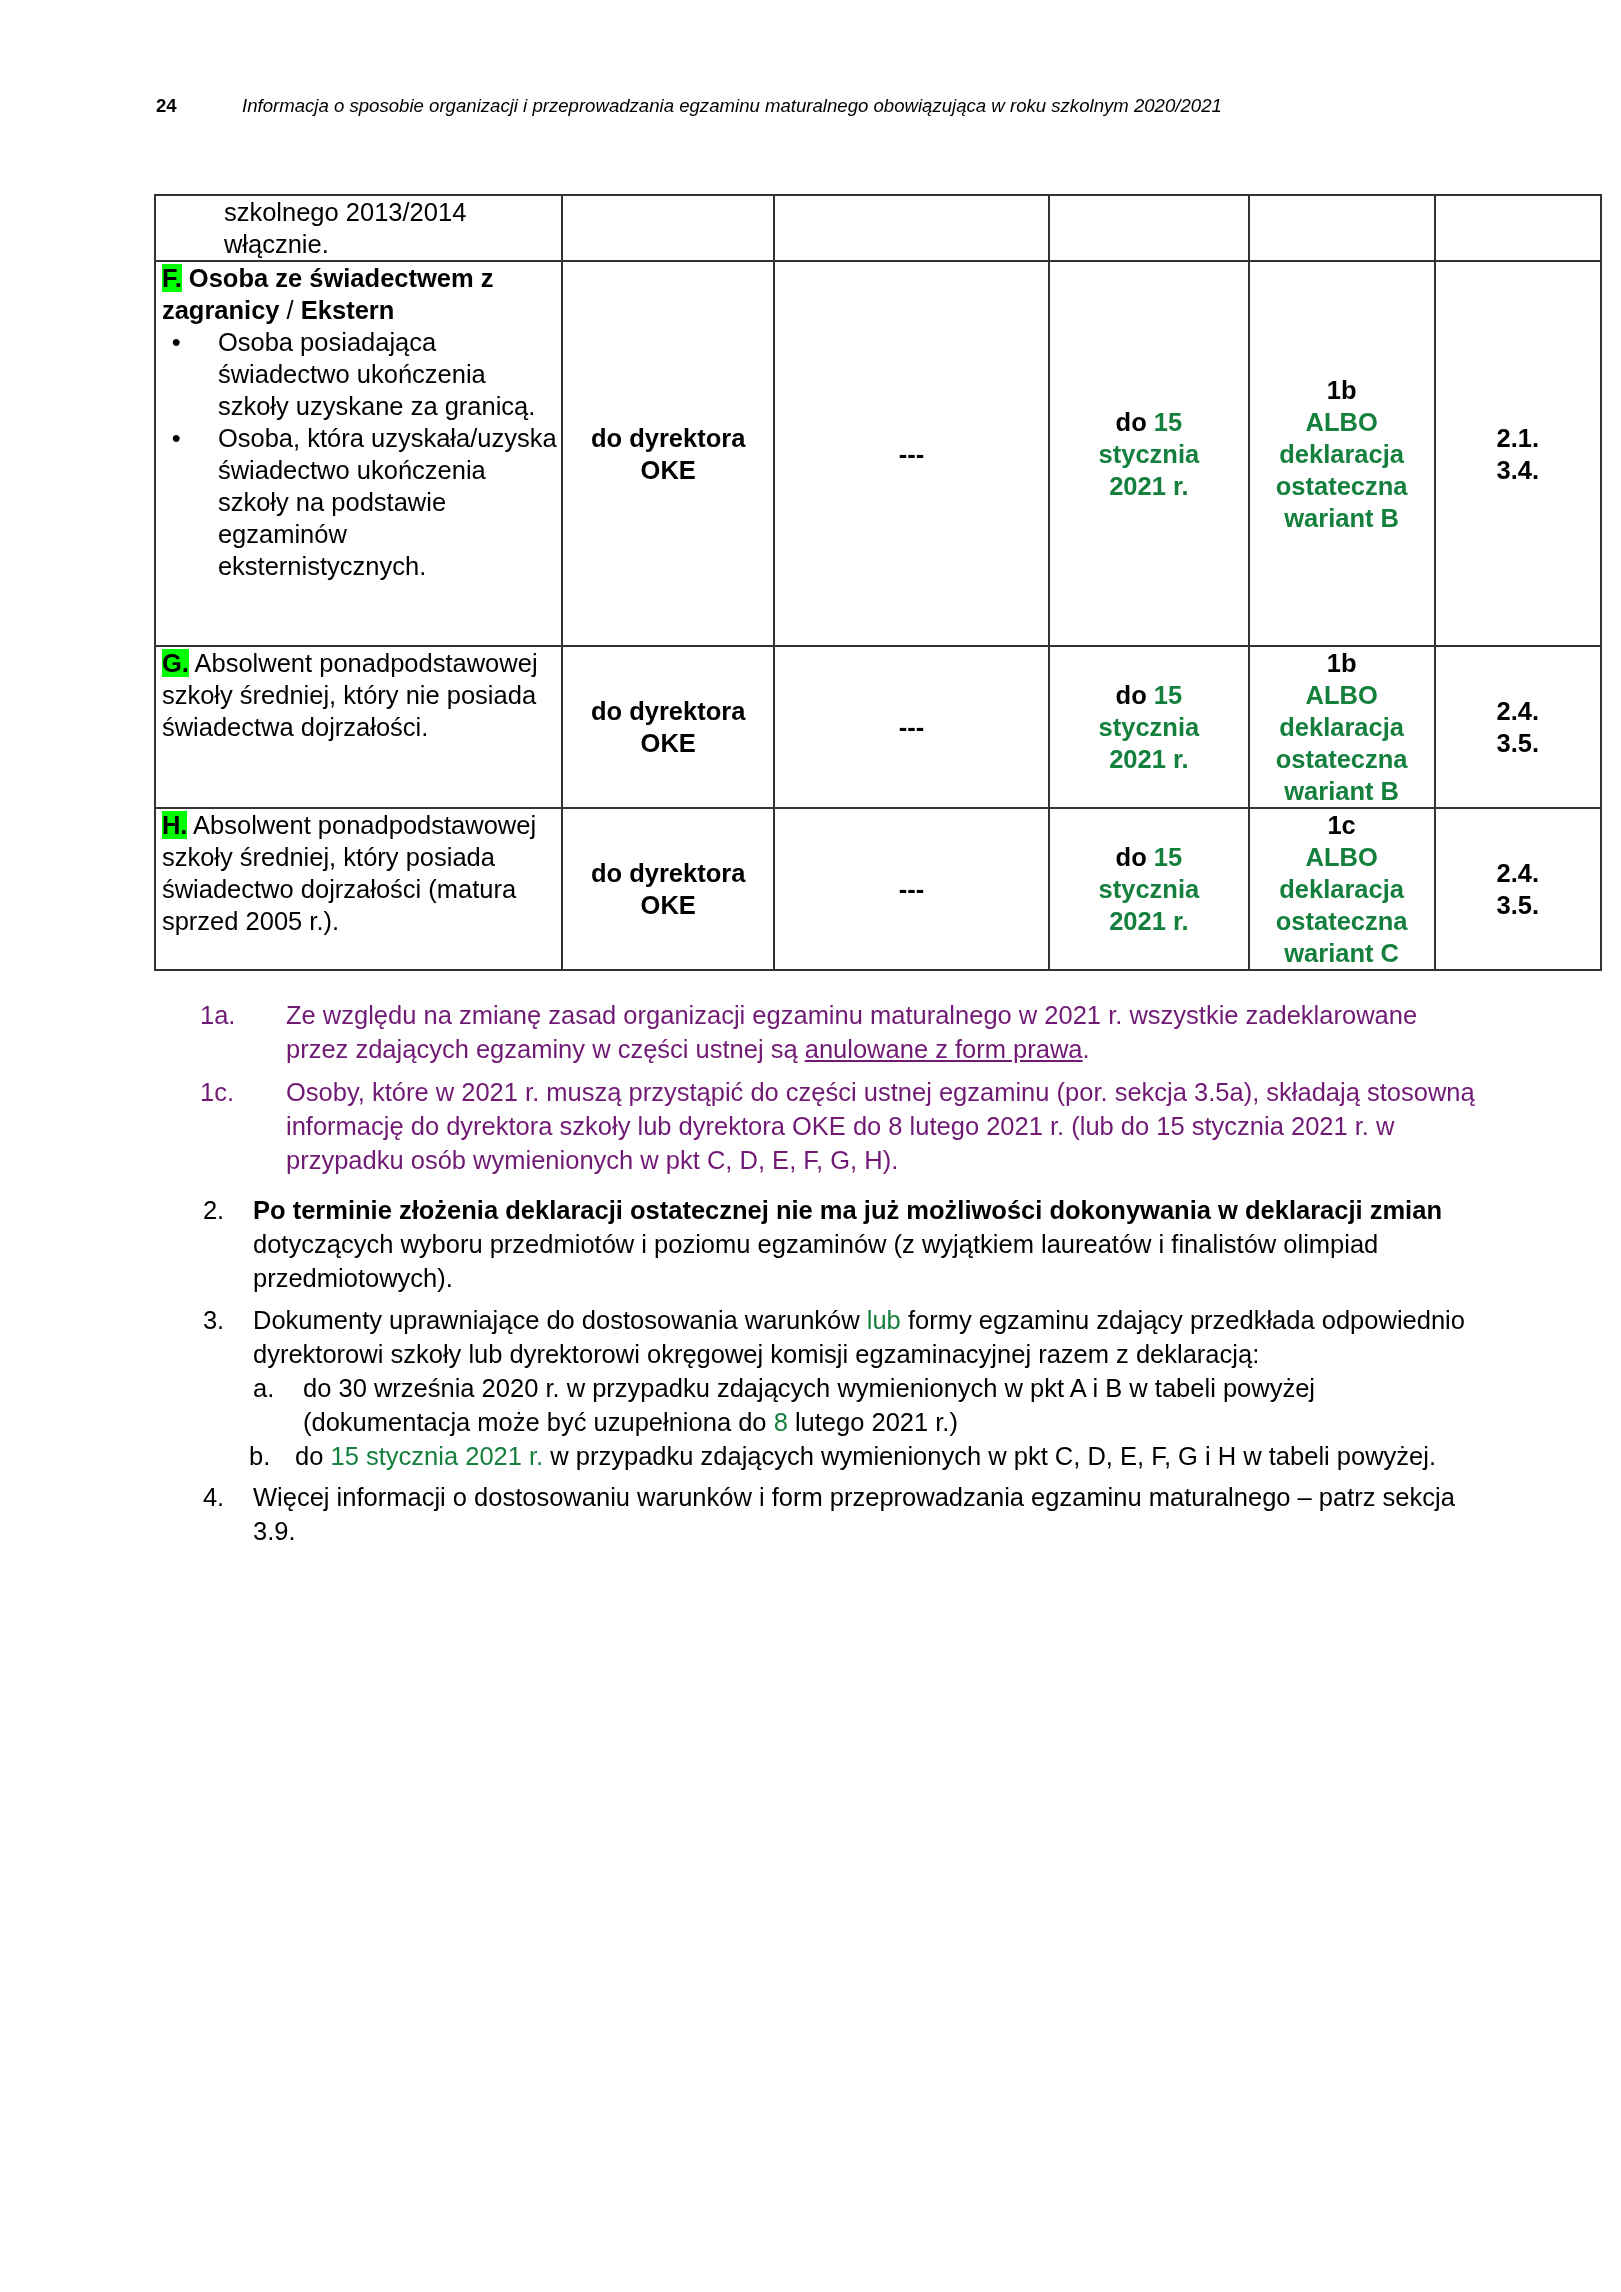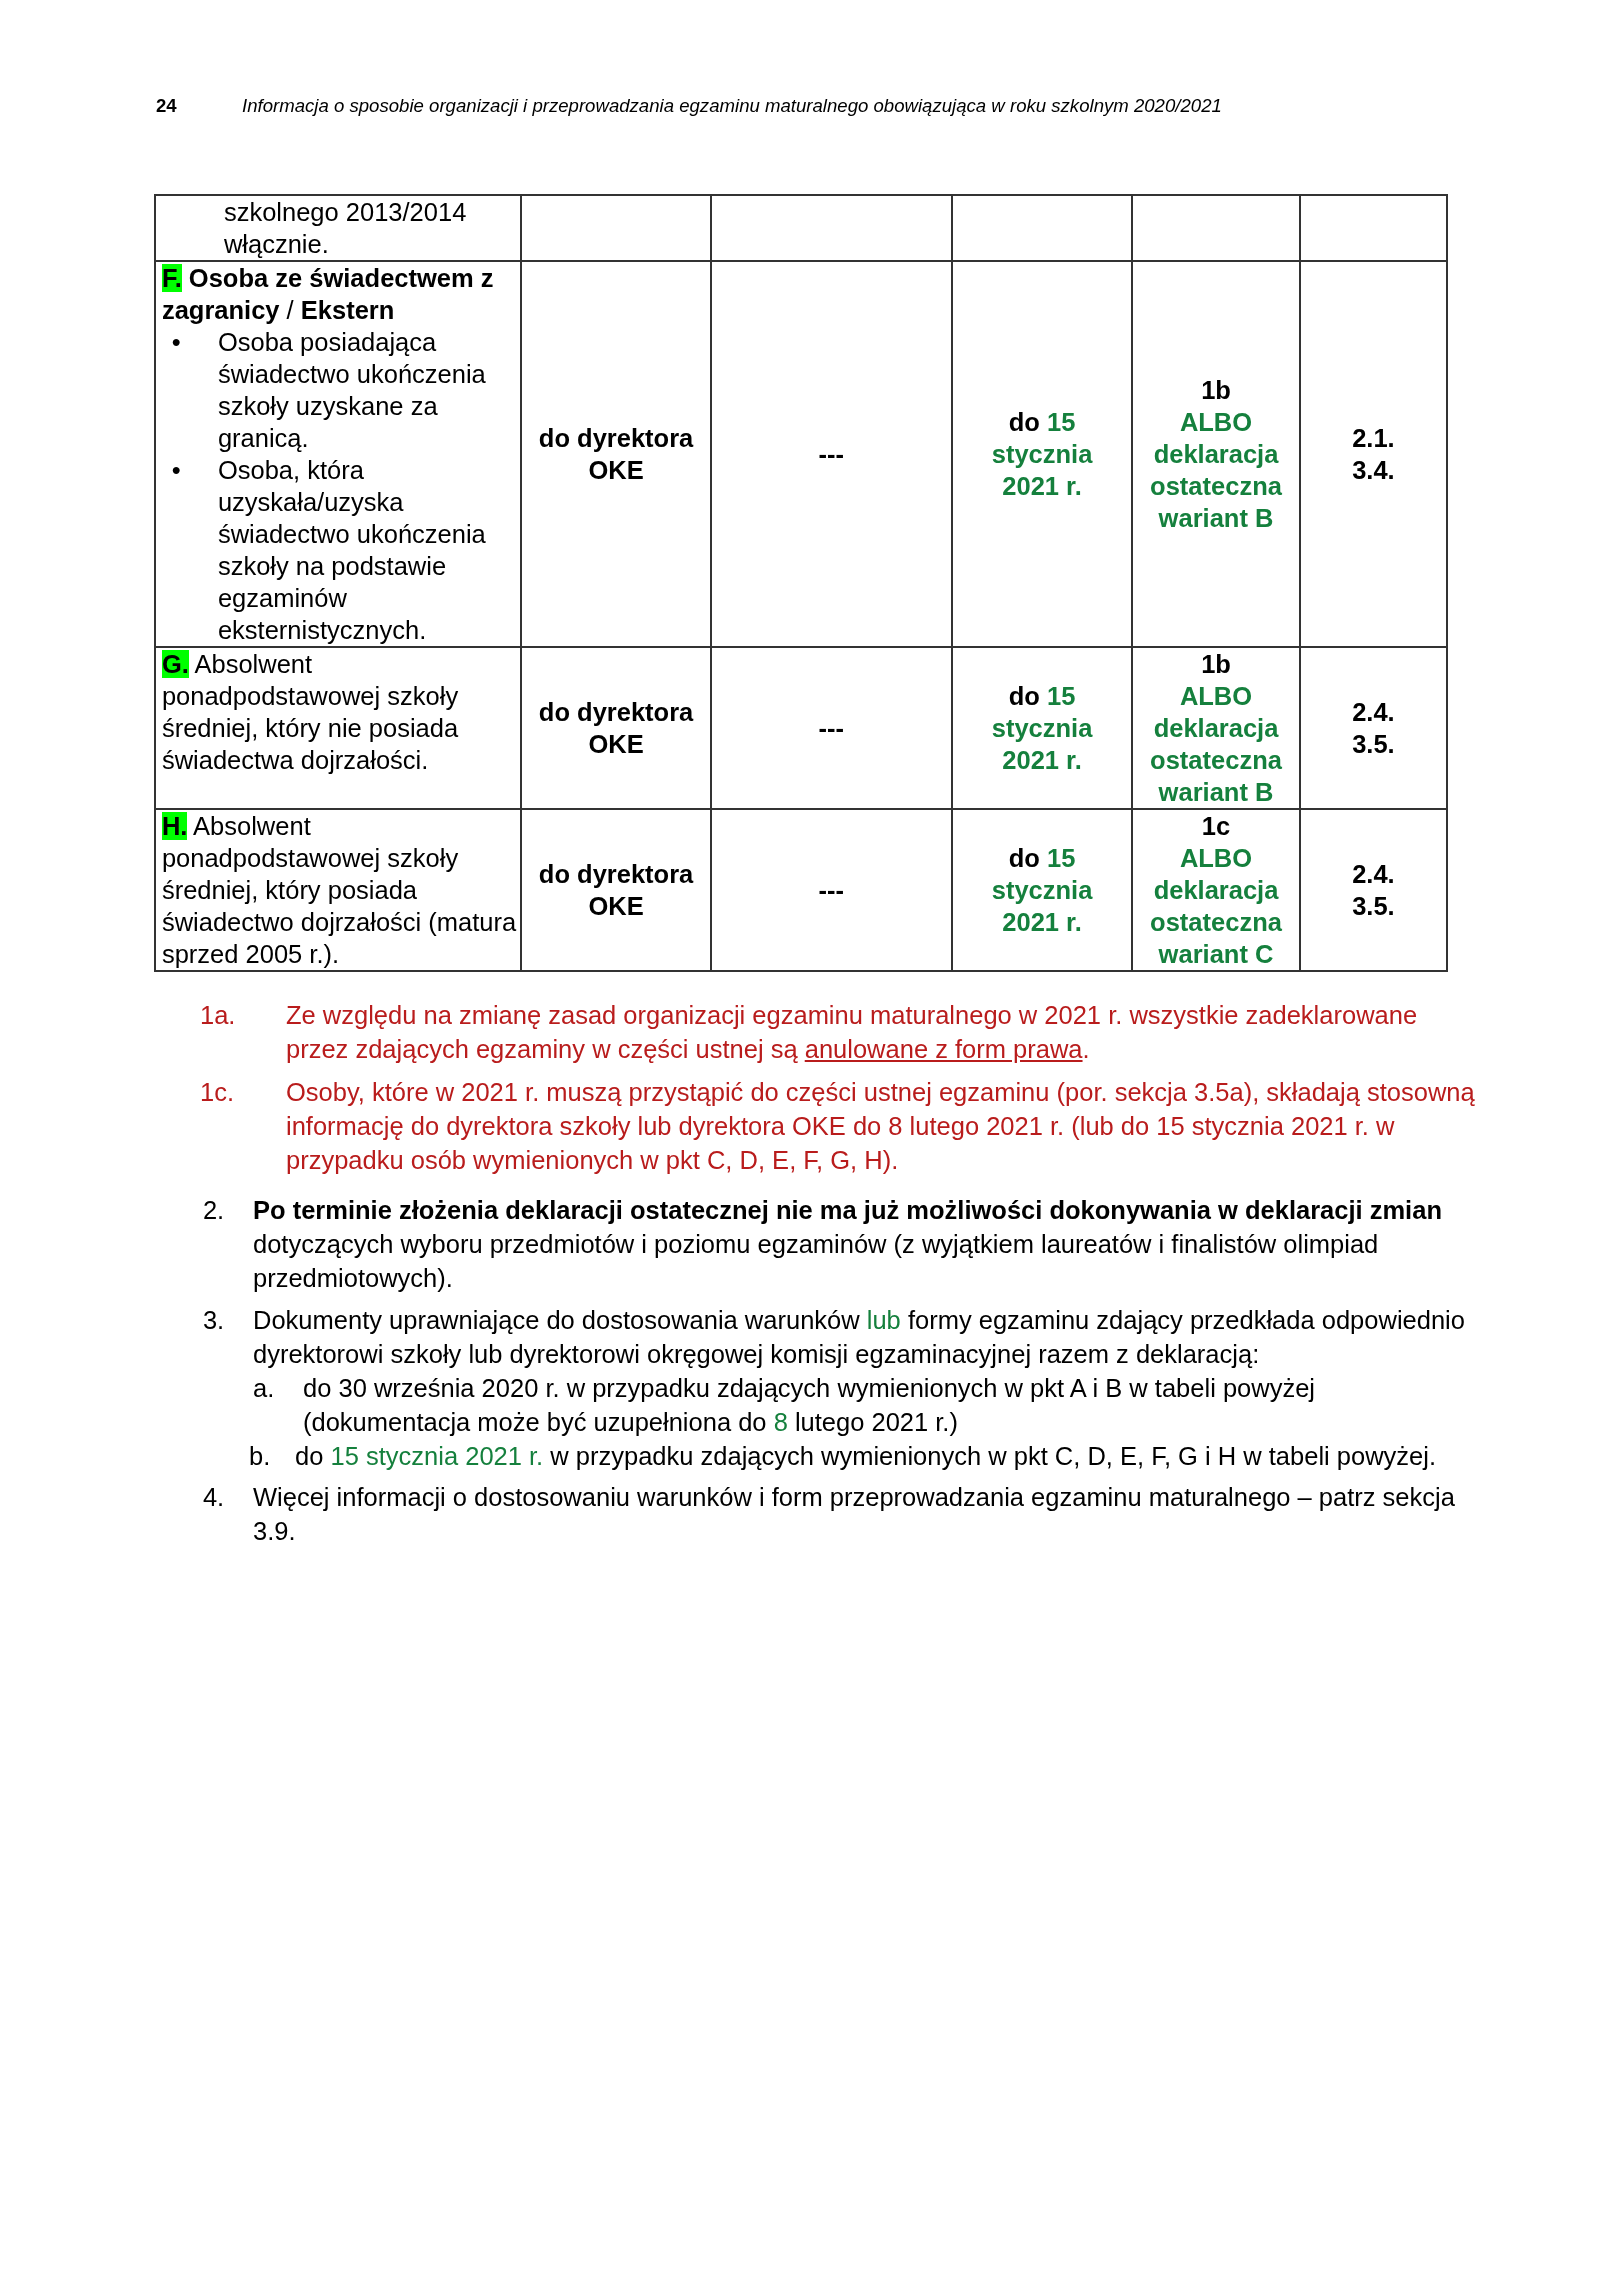--- a/index.html
+++ b/index.html
@@ -5,39 +5,39 @@
   html, body { margin: 0; padding: 0; background: #ffffff; }
   body {
     width: 1621px; height: 2293px; position: relative; overflow: hidden;
     font-family: "Liberation Sans", sans-serif; color: #000;
   }
   .hdr { position: absolute; top: 95px; left: 156px; font-size: 18.6px; }
   .hdr .pg { font-weight: bold; position: absolute; left: 0; top: 0; width: 39px; }
   .hdr .ttl { font-style: italic; position: absolute; left: 86px; top: 0; white-space: nowrap; }
 
   table.t {
-    position: absolute; left: 154px; top: 194px; width: 1294px;
+    position: absolute; left: 154px; top: 194px; width: 1448px;
     border-collapse: collapse; font-size: 25.5px; line-height: 32px;
   }
   table.t td { border: 2.5px solid #333; vertical-align: middle; padding: 0; }
   col.c1 { width: 370px; } col.c2 { width: 192px; } col.c3 { width: 250px; }
   col.c4 { width: 181px; } col.c5 { width: 169px; } col.c6 { width: 151px; }
   .c { text-align: center; font-weight: bold; }
   .red { color: #15803d; }
   .first td { height: 63px; }
   .cat { padding-left: 5.9px !important; vertical-align: top !important; }
   .indent { padding-left: 62px; }
   .hl { background: #00ff00; }
   .b { font-weight: bold; }
   .bullets { list-style: none; margin: 0; padding: 0; }
   .bullets li { position: relative; padding-left: 56px; }
   .bullets li .dot { position: absolute; left: 9.8px; top: 0; }
 
   .notes { position: absolute; left: 200px; top: 998px; width: 1284px; font-size: 25.5px; line-height: 34px; }
-  .note { position: relative; padding-left: 86px; margin-bottom: 8.8px; color: #b91c1c; }
+  .note { position: relative; padding-left: 86px; margin-bottom: 8.8px; color: #701a75; }
   .note .num { position: absolute; left: 0; top: 0; }
   .u { text-decoration: underline; }
   .item { position: relative; padding-left: 53px; margin-bottom: 7.8px; }
   .item .num { position: absolute; left: 2.9px; top: 0; }
   .sub { position: relative; padding-left: 50px; }
   .sub .num { position: absolute; left: 0; top: 0; }
   .sub.b2 { padding-left: 46px; margin-left: -3.9px; }
 </style>
 </head>
 <body>

